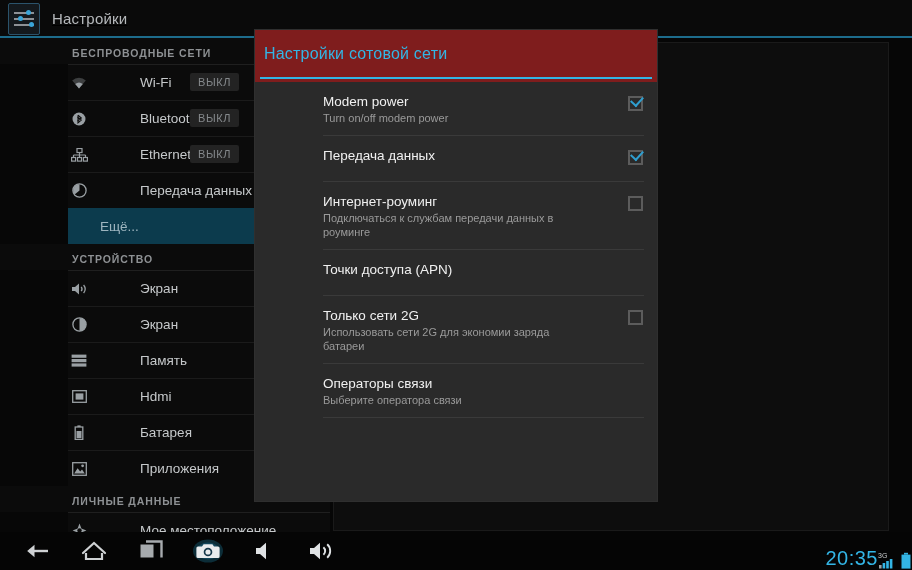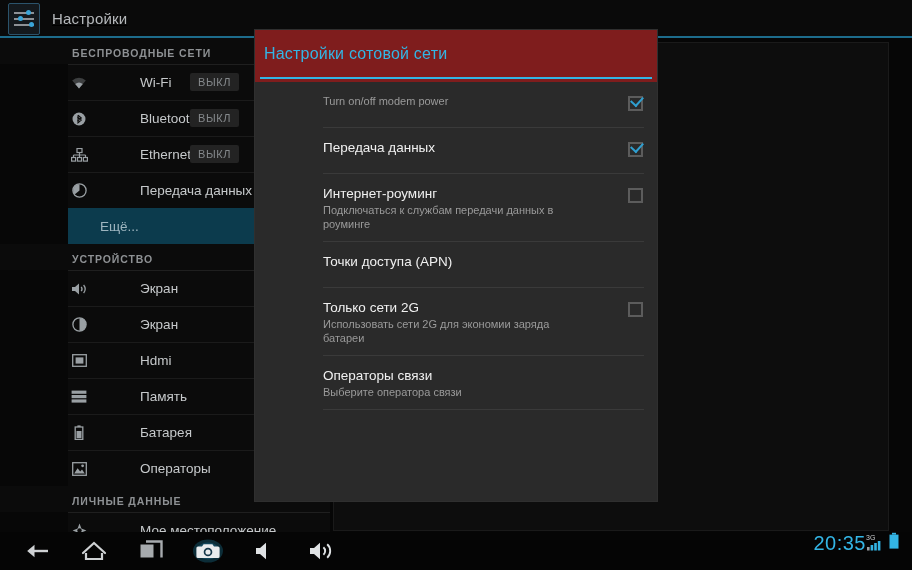--- a/index.html
+++ b/index.html
@@ -224,25 +224,25 @@
   }
   .navbtn {
     width: 57px;
     height: 38px;
     display: flex;
     align-items: center;
     justify-content: center;
   }
   #status-right {
     position: absolute;
-    right: 12px;
+    right: 0;
     top: 0;
     height: 38px;
     display: flex;
-    align-items: flex-start;
+    align-items: flex-end;
   }
   #clock {
     color: #33b5e5;
     font-size: 20px;
     letter-spacing: .5px;
   }
   .statico { display: flex; align-items: center; }
 </style>
 </head>
 <body>
@@ -338,59 +338,59 @@
           <svg width="15" height="15" viewBox="0 0 15 15">
               <circle cx="7.5" cy="7.5" r="6.6" fill="none" stroke="#9aa0a4" stroke-width="1.3"></circle>
               <path d="M7.5 0.9 A6.6 6.6 0 0 1 7.5 14.1 Z" fill="#9aa0a4"></path>
             </svg>
         </span>
         <span class="lbl">Экран</span>
       </div>
 
       <div class="list-row">
         <span class="ico">
-          <svg width="15" height="13" viewBox="0 0 15 13">
-              <rect x="0.7" y="0.7" width="13.6" height="11.6" fill="none" stroke="#9aa0a4" stroke-width="1.3"></rect>
-              <rect x="3.6" y="3.4" width="7.8" height="6.2" fill="#9aa0a4"></rect>
-            </svg>
-        </span>
-        <span class="lbl">Hdmi</span>
-      </div>
-
-      <div class="list-row">
-        <span class="ico">
           <svg width="16" height="13" viewBox="0 0 16 13">
               <rect x="0.6" y="0.6" width="14.8" height="3.2" fill="#9aa0a4"></rect>
               <rect x="0.6" y="5" width="14.8" height="3.2" fill="#9aa0a4"></rect>
               <rect x="0.6" y="9.4" width="14.8" height="3.2" fill="#9aa0a4"></rect>
             </svg>
         </span>
         <span class="lbl">Память</span>
       </div>
 
       <div class="list-row">
         <span class="ico">
+          <svg width="15" height="13" viewBox="0 0 15 13">
+              <rect x="0.7" y="0.7" width="13.6" height="11.6" fill="none" stroke="#9aa0a4" stroke-width="1.3"></rect>
+              <rect x="3.6" y="3.4" width="7.8" height="6.2" fill="#9aa0a4"></rect>
+            </svg>
+        </span>
+        <span class="lbl">Hdmi</span>
+      </div>
+
+      <div class="list-row">
+        <span class="ico">
           <svg width="10" height="15" viewBox="0 0 10 15">
               <rect x="3.4" y="0.4" width="3.2" height="1.6" fill="#9aa0a4"></rect>
               <rect x="1.2" y="2" width="7.6" height="12.4" fill="none" stroke="#9aa0a4" stroke-width="1.3"></rect>
               <rect x="2.5" y="6" width="5" height="7.1" fill="#9aa0a4"></rect>
             </svg>
         </span>
         <span class="lbl">Батарея</span>
       </div>
 
       <div class="list-row">
         <span class="ico">
           <svg width="15" height="14" viewBox="0 0 15 14">
               <rect x="0.7" y="0.7" width="13.6" height="12.6" fill="none" stroke="#9aa0a4" stroke-width="1.3"></rect>
               <path d="M2.2 11.4 L5.6 6.2 L8.2 9.6 L10 7.6 L12.8 11.4 Z" fill="#9aa0a4"></path>
               <circle cx="10.6" cy="3.8" r="1.4" fill="#9aa0a4"></circle>
             </svg>
         </span>
-        <span class="lbl">Операторы</span>
+        <span class="lbl">Приложения</span>
       </div>
 
       <div class="section-head">ЛИЧНЫЕ ДАННЫЕ</div>
 
       <div class="list-row first">
         <span class="ico">
           <svg width="15" height="15" viewBox="0 0 15 15">
               <path d="M7.5 0.6 L9.4 5.6 L14.4 7.5 L9.4 9.4 L7.5 14.4 L5.6 9.4 L0.6 7.5 L5.6 5.6 Z" fill="#9aa0a4"></path>
               <circle cx="7.5" cy="7.5" r="2.2" fill="#0b0b0b"></circle>
             </svg>
@@ -403,20 +403,21 @@
   </div>
 
   <div id="dialog">
     <div id="dialog-header">
       <span id="dialog-title">Настройки сотовой сети</span>
       <div id="dialog-rule"></div>
     </div>
     <div id="dialog-body">
 
       <div class="pref">
+        <div class="p-title">Modem power</div>
         <div class="p-sum">Turn on/off modem power</div>
         <div class="cbox checked"></div>
       </div>
 
       <div class="pref">
         <div class="p-title">Передача данных</div>
         <div class="cbox checked"></div>
       </div>
 
       <div class="pref">

